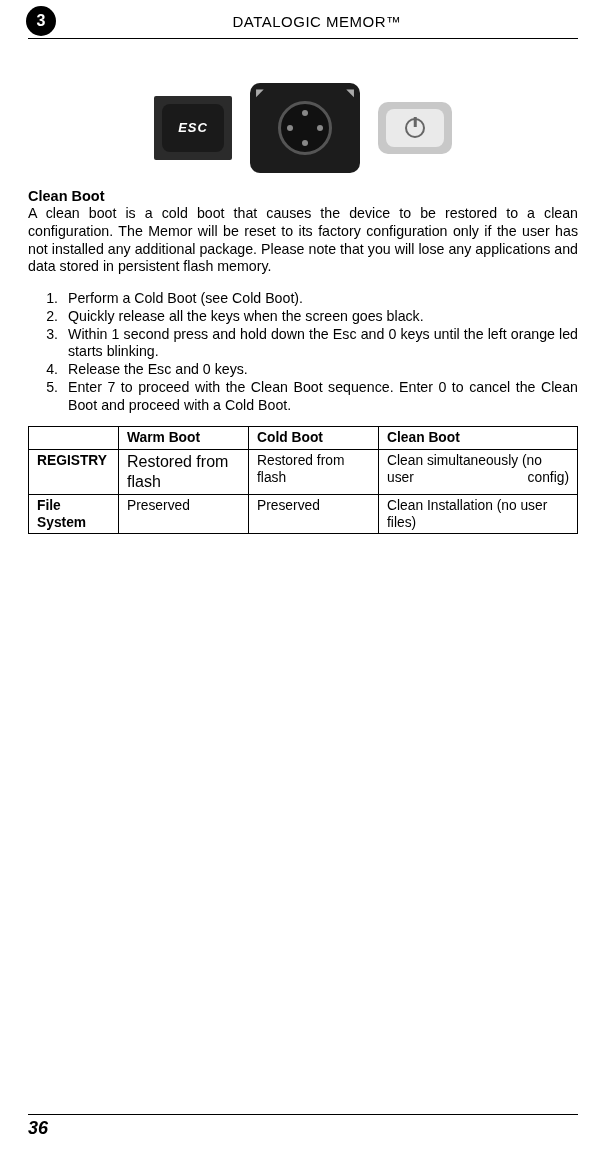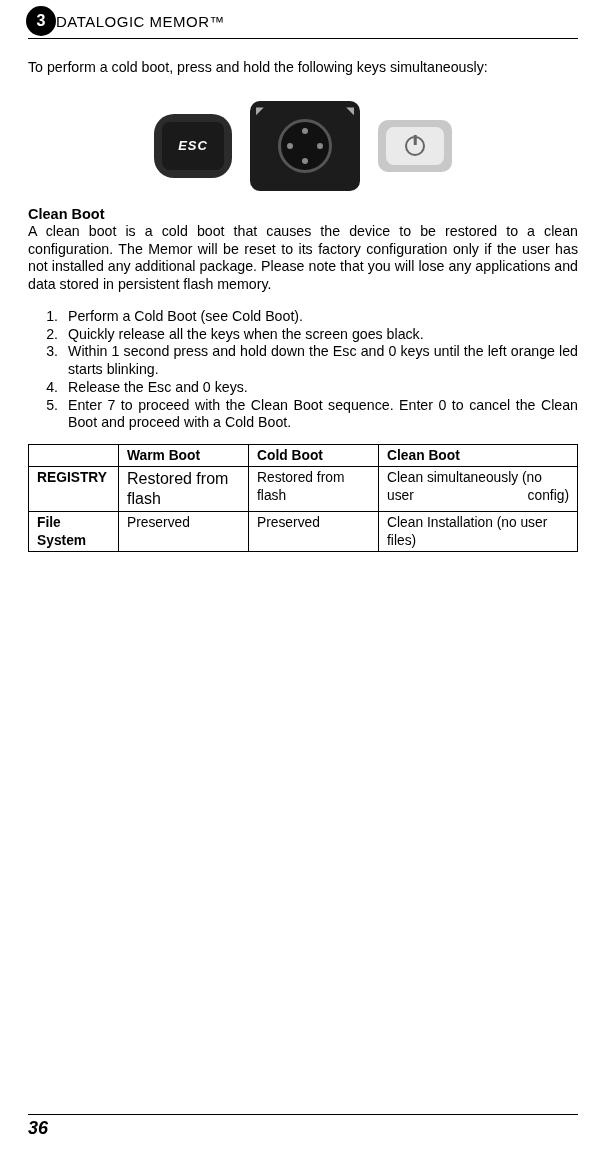--- a/index.html
+++ b/index.html
@@ -1,24 +1,24 @@
 <!DOCTYPE html>
 <html><head>
 <meta charset="utf-8">
 <style>
   * { box-sizing: border-box; margin: 0; padding: 0; }
   html, body { width: 606px; height: 1161px; font-family: Arial, Helvetica, sans-serif; color: #000; background: #fff; }
   .page { width: 606px; height: 1161px; position: relative; padding: 0 28px; }
   .header { display: flex; align-items: center; border-bottom: 1.5px solid #000; padding-top: 6px; padding-bottom: 2px; }
   .chapter-badge { width: 30px; height: 30px; border-radius: 50%; background: #000; color: #fff; display: flex; align-items: center; justify-content: center; font-weight: bold; font-size: 16px; margin-left: -2px; }
-  .header-title { flex: 1; text-align: left; font-size: 15px; letter-spacing: 0.5px; }
+  .header-title { flex: 1; text-align: center; font-size: 15px; letter-spacing: 0.5px; }
   .content { padding-top: 20px; font-size: 14.2px; line-height: 1.25; }
   .para { text-align: justify; margin-bottom: 0; }
   .key-row { display: flex; justify-content: center; align-items: center; gap: 18px; margin: 24px 0 14px 0; }
-  .key-esc { width: 78px; height: 64px; background: #2b2b2b; border-radius: 20px; display: flex; align-items: center; justify-content: center; position: relative; }
+  .key-esc { width: 78px; height: 64px; background: #2b2b2b; border-radius: 2px; display: flex; align-items: center; justify-content: center; position: relative; }
   .key-esc::before { content: ""; position: absolute; width: 62px; height: 48px; border-radius: 8px; background: #1a1a1a; }
   .key-esc span { position: relative; color: #fff; font-weight: bold; font-size: 13px; font-style: italic; letter-spacing: 1px; }
   .key-nav { width: 110px; height: 90px; background: #1c1c1c; border-radius: 10px; display:flex; align-items:center; justify-content:center; position: relative; }
   .nav-circle { width: 54px; height: 54px; border: 3px solid #555; border-radius: 50%; background: #111; position: relative; }
   .nav-dot { position: absolute; width: 6px; height: 6px; background: #888; border-radius: 50%; }
   .nav-dot.up { top: 6px; left: 50%; transform: translateX(-50%);}
   .nav-dot.down { bottom: 6px; left: 50%; transform: translateX(-50%);}
   .nav-dot.left { left: 6px; top: 50%; transform: translateY(-50%);}
   .nav-dot.right { right: 6px; top: 50%; transform: translateY(-50%);}
   .nav-arrow { position: absolute; color:#aaa; font-size:10px; }
@@ -48,21 +48,20 @@
 
   <div class="header">
     <div class="chapter-badge">
       <span>3</span>
     </div>
     <div class="header-title">DATALOGIC MEMOR™</div>
   </div>
 
   <div class="content">
 
-    <p class="para">To perform a cold boot, press and hold the following keys simultaneously:</p>
 
     <div class="key-row">
       <div class="key-esc">
         <span>ESC</span>
       </div>
       <div class="key-nav">
         <span class="nav-arrow tl">◤</span>
         <span class="nav-arrow tr">◥</span>
         <div class="nav-circle">
           <div class="nav-dot up"></div>

